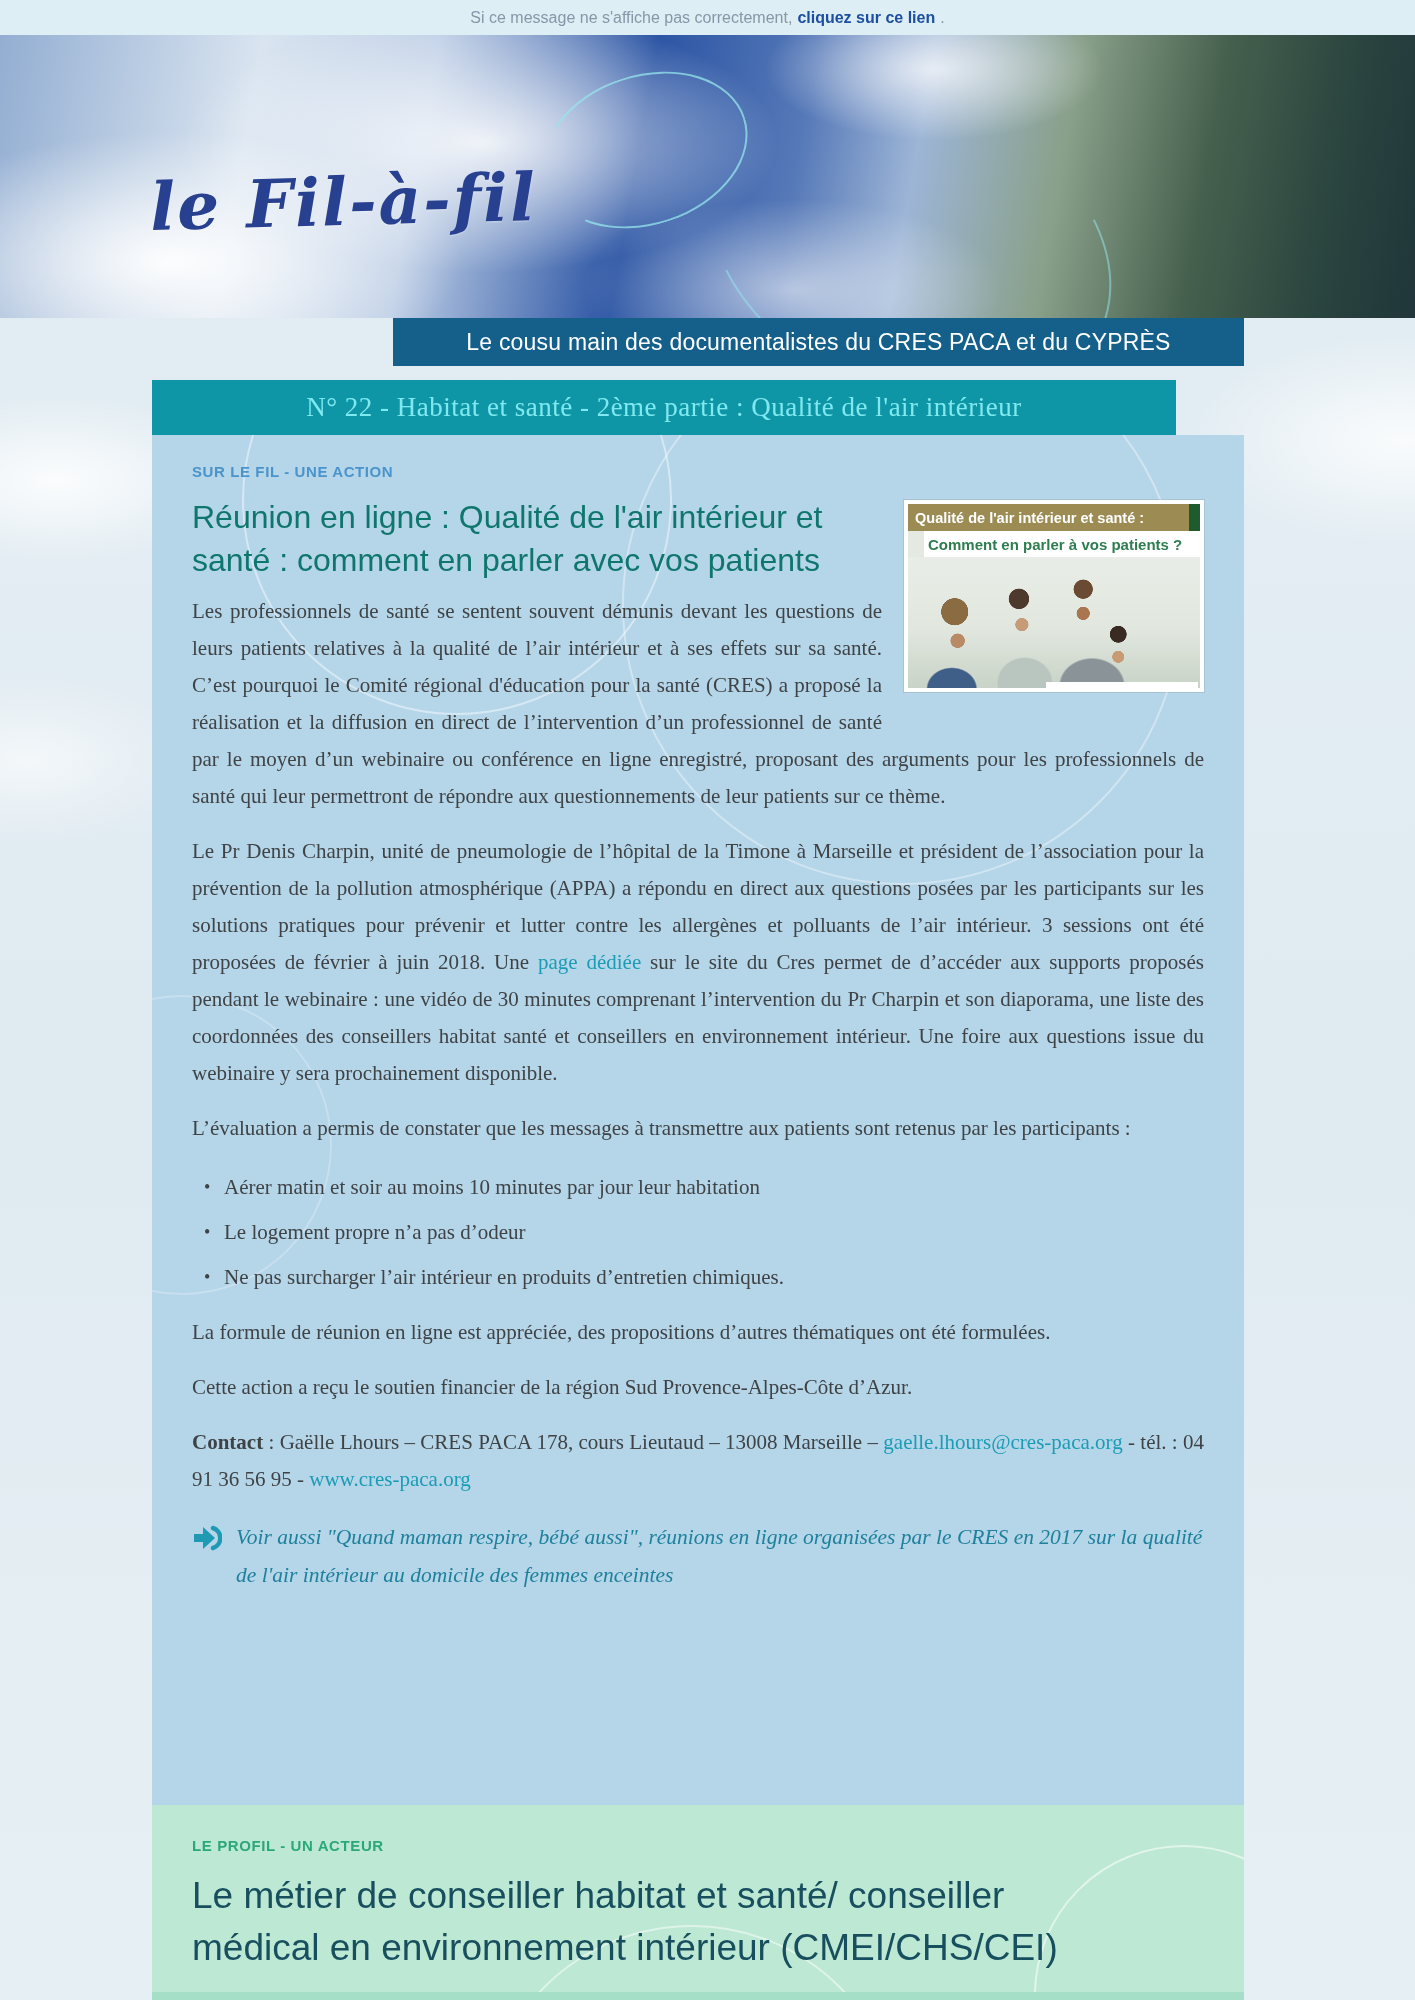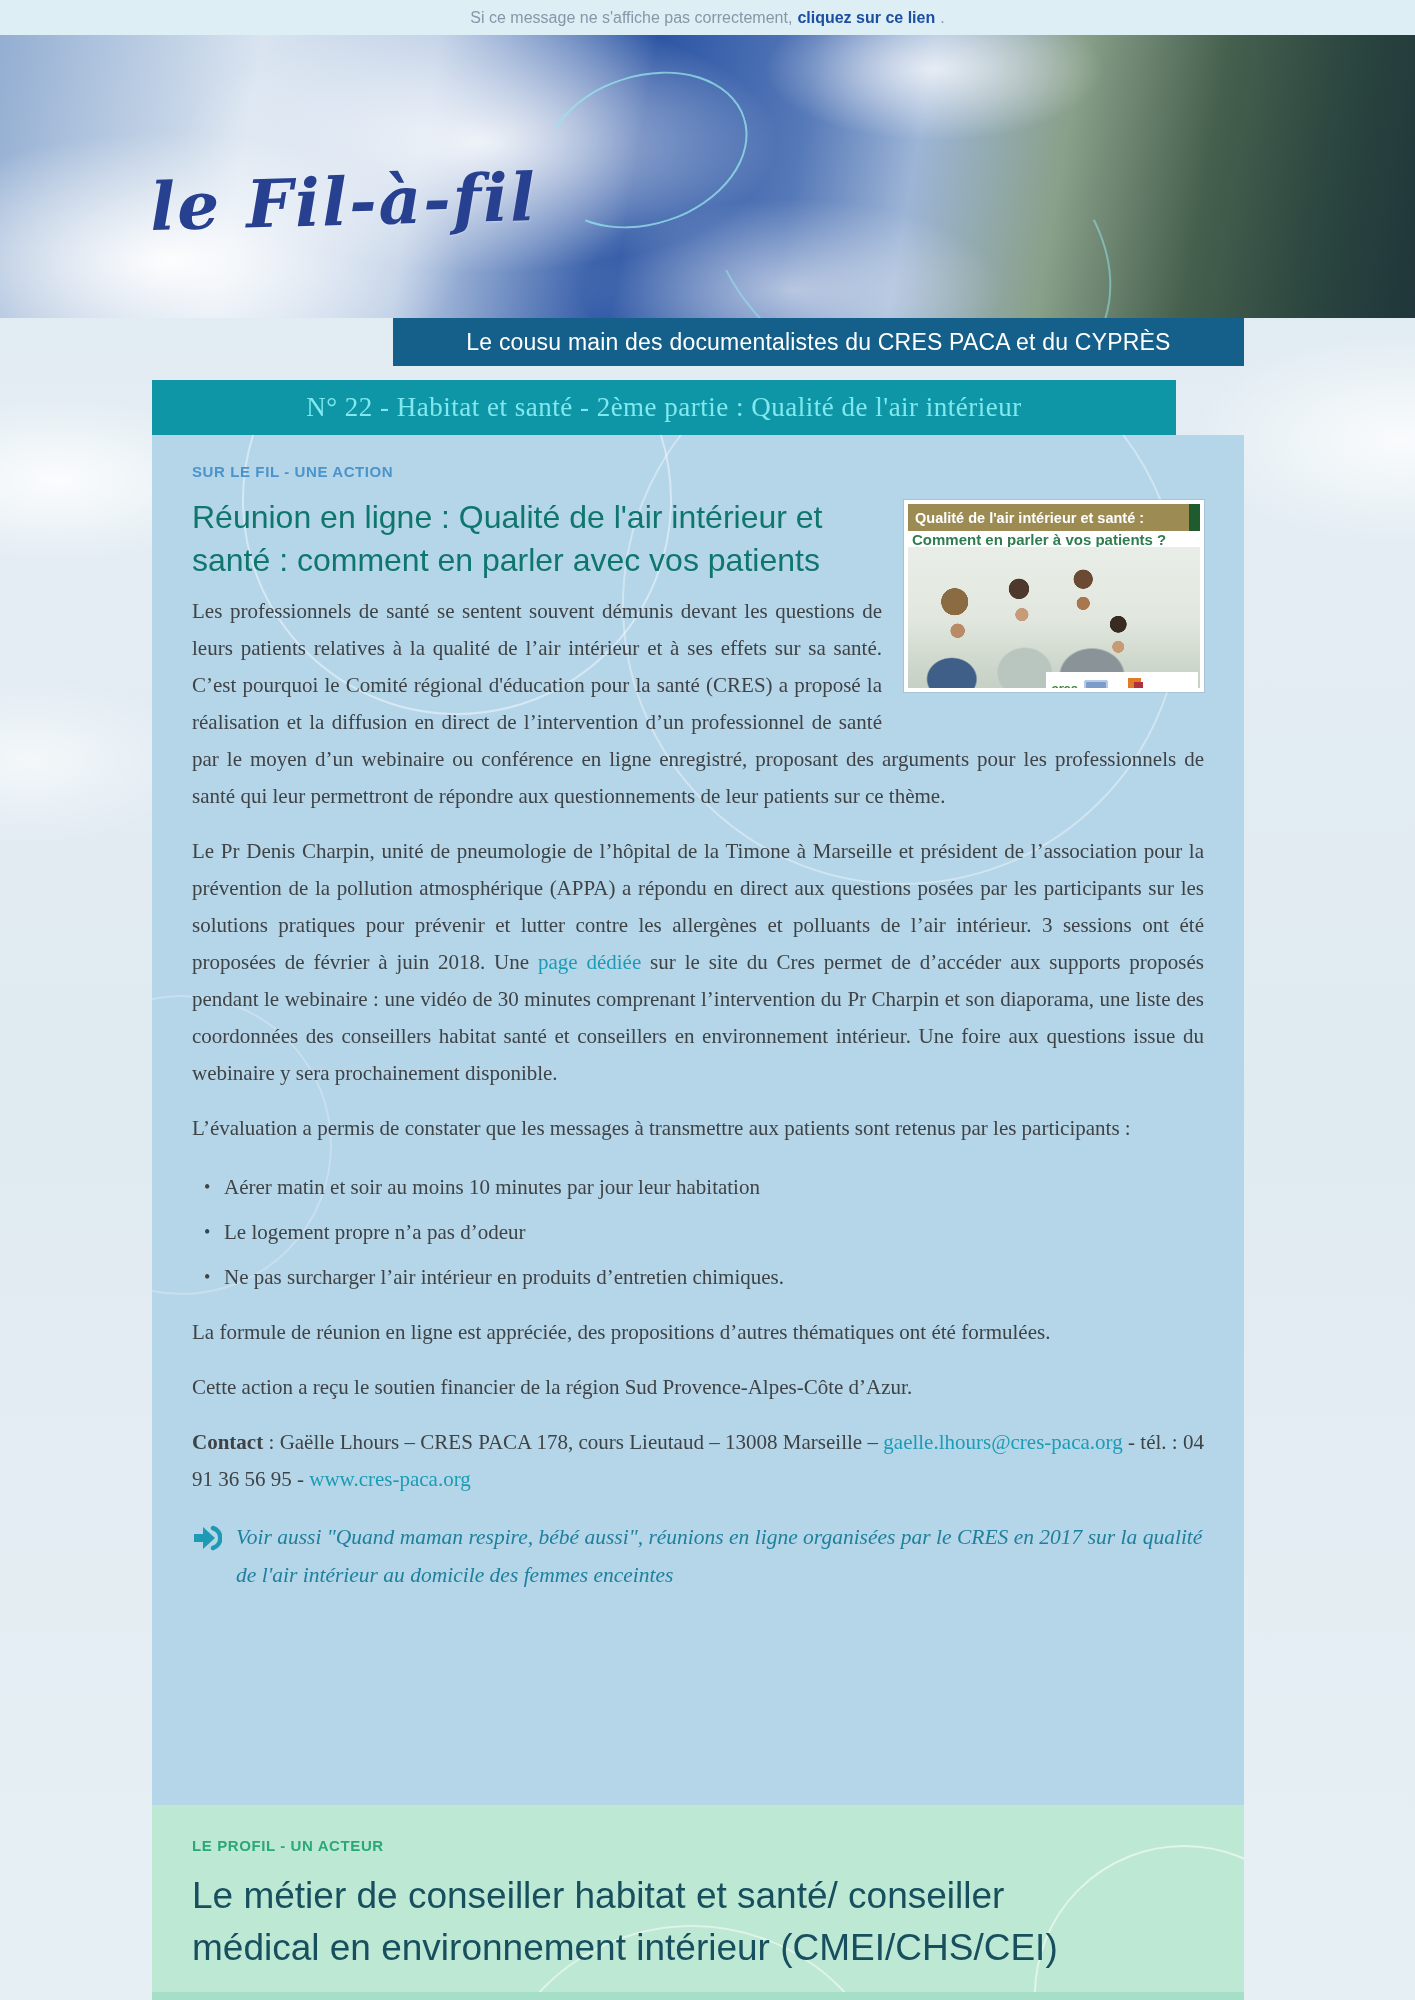--- a/index.html
+++ b/index.html
@@ -85,22 +85,22 @@
     float:right; width:300px; height:192px; margin:4px 0 14px 22px;
     border:4px solid #ffffff; background:#e4e9e2; box-shadow:0 0 0 1px rgba(0,0,0,.08);
     cursor:pointer; overflow:hidden; position:relative;
   }
   .card-bar1 {
     height:27px; background:#9c8c53; color:#fff; font-weight:bold; font-size:14.5px;
     display:flex; align-items:center; padding-left:7px; position:relative;
   }
   .card-bar1-end { position:absolute; right:0; top:0; width:11px; height:27px; background:#1e5c30; }
   .card-bar2 {
-    height:16px; background:#ffffff; color:#2e7d4f; font-weight:bold; font-size:15px;
-    display:flex; align-items:center; padding-left:4px;
+    height:26px; background:#ffffff; color:#2e7d4f; font-weight:bold; font-size:15px;
+    display:flex; align-items:center; padding-left:4px;margin-left:16px;
   }
   .card-photo {
     position:relative; height:161px;
     background:
       radial-gradient(circle 23px at 16% 34%, #8a6b42 58%, rgba(138,107,66,0) 60%),
       radial-gradient(circle 12px at 17% 52%, #b98a66 58%, rgba(185,138,102,0) 62%),
       radial-gradient(circle 17px at 38% 26%, #4e3a2c 58%, rgba(78,58,44,0) 62%),
       radial-gradient(circle 11px at 39% 42%, #c89b78 58%, rgba(200,155,120,0) 62%),
       radial-gradient(circle 16px at 60% 20%, #6b4a33 58%, rgba(107,74,51,0) 62%),
       radial-gradient(circle 11px at 60% 35%, #a9764f 58%, rgba(169,118,79,0) 62%),

